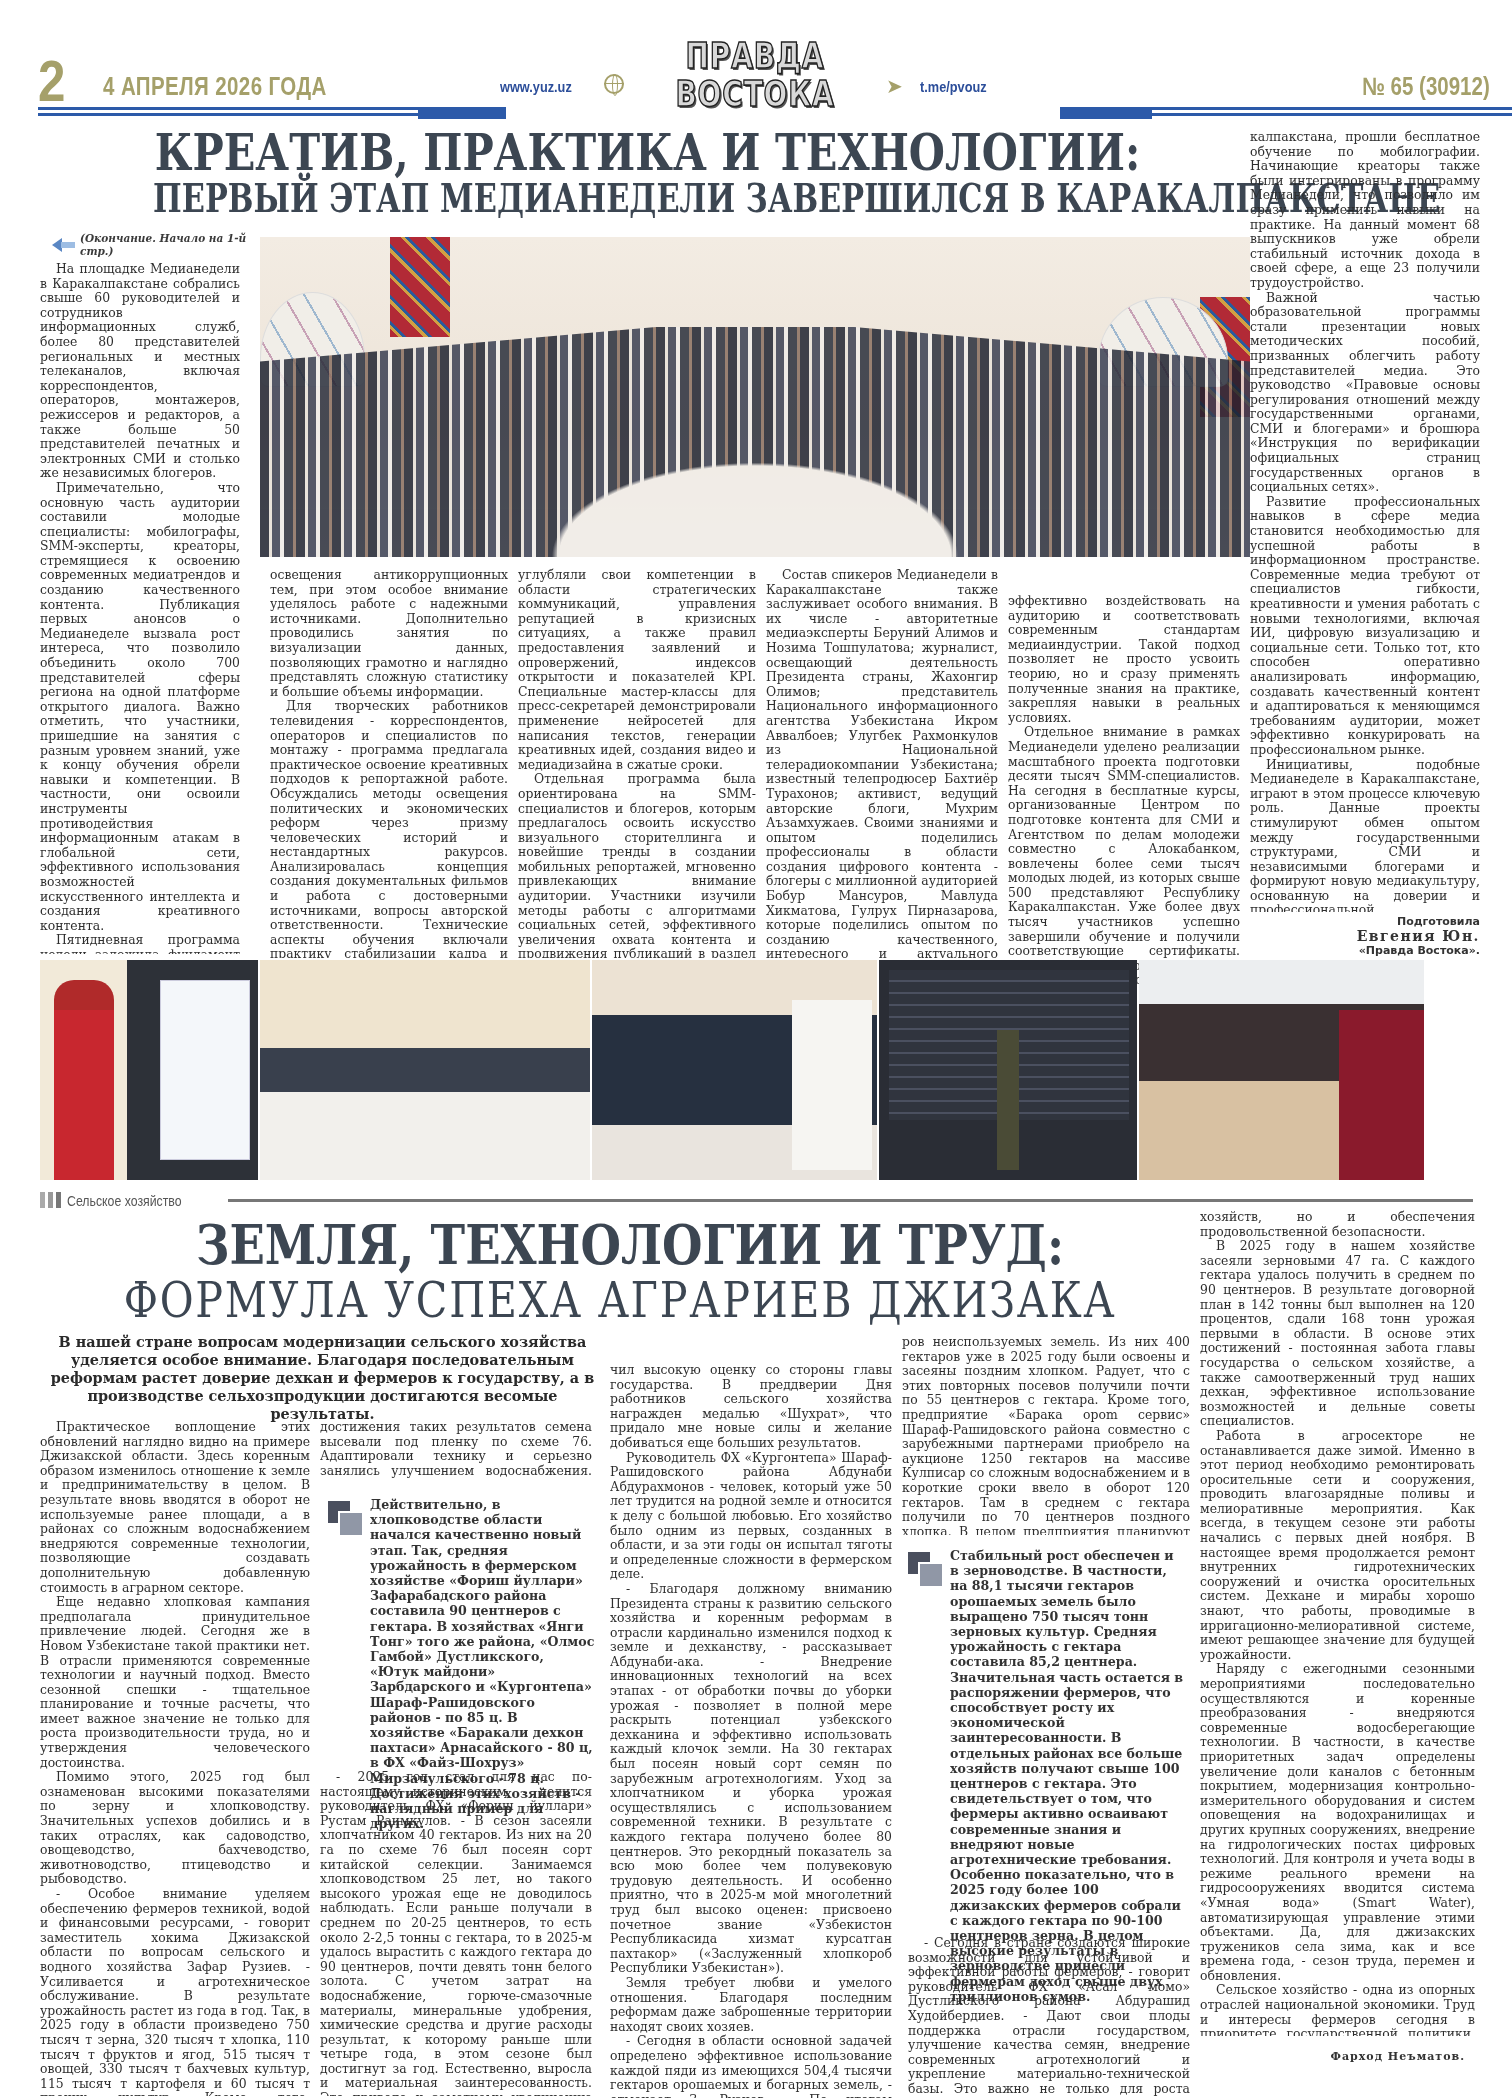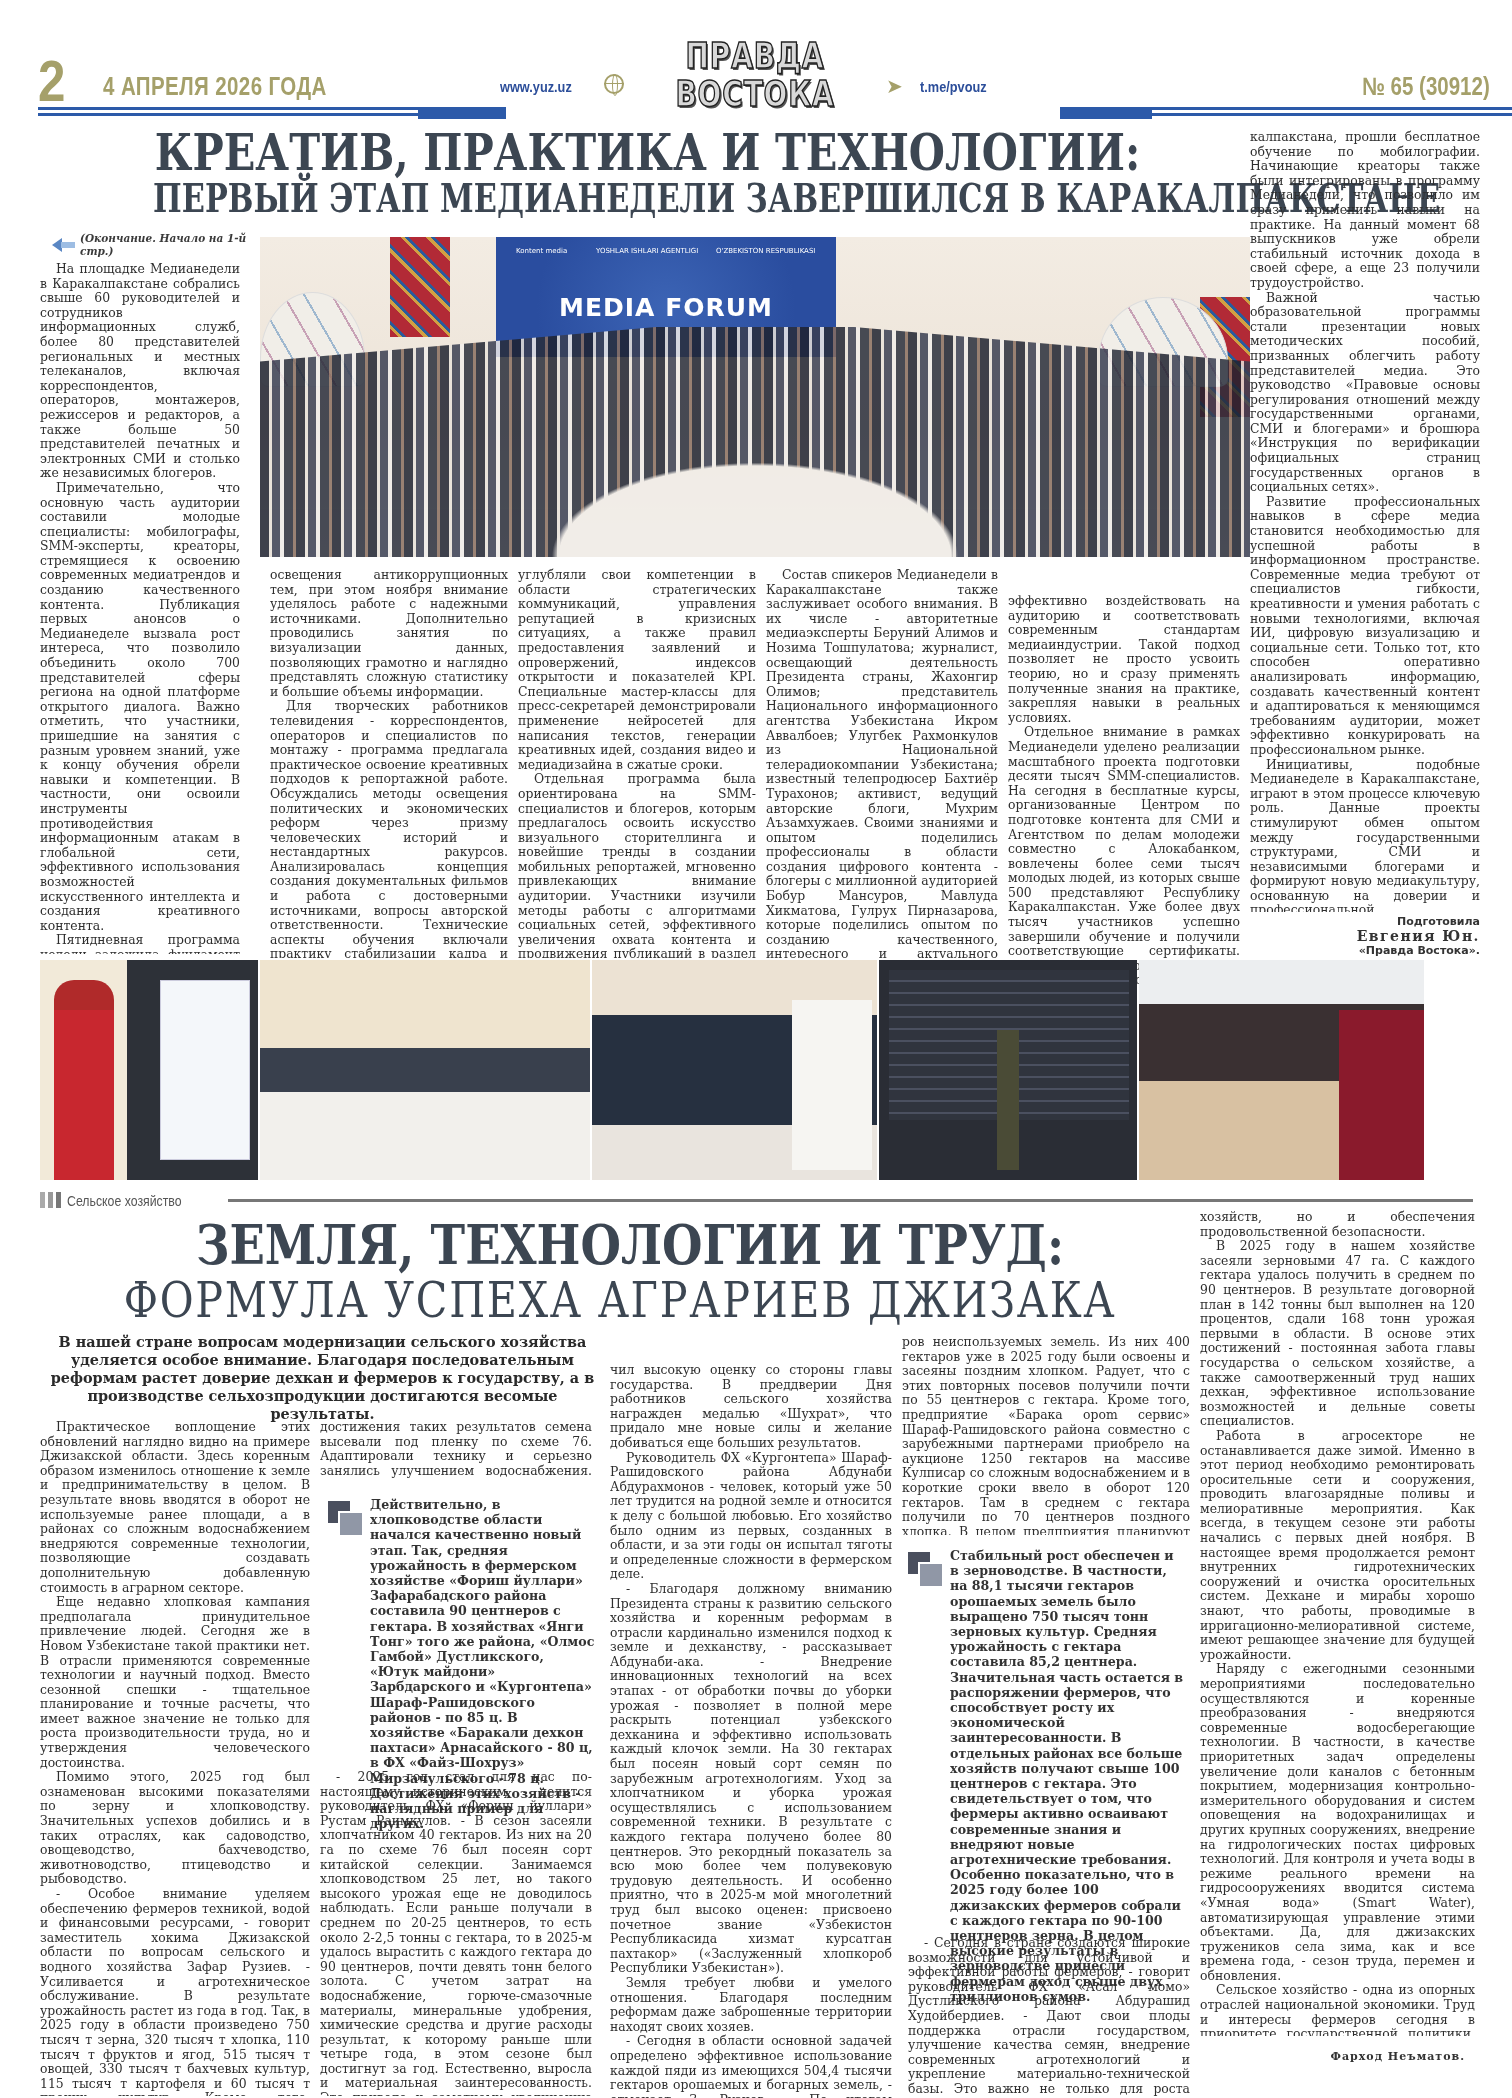--- a/index.html
+++ b/index.html
@@ -108,31 +108,25 @@
   <p>Примечательно, что основную часть аудитории составили молодые специалисты: мобилографы, SMM-эксперты, креаторы, стремящиеся к освоению современных медиатрендов и созданию качественного контента. Публикация первых анонсов о Медианеделе вызвала рост интереса, что позволило объединить около 700 представителей сферы региона на одной платформе открытого диалога. Важно отметить, что участники, пришедшие на занятия с разным уровнем знаний, уже к концу обучения обрели навыки и компетенции. В частности, они освоили инструменты противодействия информационным атакам в глобальной сети, эффективного использования возможностей искусственного интеллекта и создания креативного контента.</p>
   <p>Пятидневная программа недели заложила фундамент для формирования новой медиакультуры, основанной на доверии, взаимодействии и конструктивном сотрудничестве, которая способна вывести региональное медиапространство на качественно новый уровень.</p>
 
 </div>
 
 <div class="photo photo-main">
   <div class="carpet" style="left:130px;top:0;width:60px;height:100px;"></div>
   <div class="carpet" style="left:940px;top:60px;width:50px;height:120px;"></div>
   <div class="yurt" style="left:0;top:55px;width:105px;height:95px;"></div>
   <div class="yurt" style="left:838px;top:60px;width:130px;height:90px;"></div>
-  <div class="banner">
-    <div class="bl" style="left:20px;">Kontent media</div>
-    <div class="bl" style="left:100px;">YOSHLAR ISHLARI AGENTLIGI</div>
-    <div class="bl" style="left:220px;">O'ZBEKISTON RESPUBLIKASI</div>
-    <div class="bt">MEDIA FORUM</div>
-  </div>
   <div class="crowd"></div>
 </div>
 
 <div class="col" style="left:270px;top:568px;width:238px;height:390px;">
-  <p style="text-indent:0">освещения антикоррупционных тем, при этом ноября внимание уделялось работе с надежными источниками. Дополнительно проводились занятия по визуализации данных, позволяющих грамотно и наглядно представлять сложную статистику и большие объемы информации.</p>
+  <p style="text-indent:0">освещения антикоррупционных тем, при этом особое внимание уделялось работе с надежными источниками. Дополнительно проводились занятия по визуализации данных, позволяющих грамотно и наглядно представлять сложную статистику и большие объемы информации.</p>
   <p>Для творческих работников телевидения - корреспондентов, операторов и специалистов по монтажу - программа предлагала практическое освоение креативных подходов к репортажной работе. Обсуждались методы освещения политических и экономических реформ через призму человеческих историй и нестандартных ракурсов. Анализировалась концепция создания документальных фильмов и работа с достоверными источниками, вопросы авторской ответственности. Технические аспекты обучения включали практику стабилизации кадра и устранения микротряски, освоение передовых монтажных техник, формирующих динамику современных телевизионных форматов.</p>
 
 </div>
 <div class="col" style="left:518px;top:568px;width:238px;height:390px;">
   <p style="text-indent:0">углубляли свои компетенции в области стратегических коммуникаций, управления репутацией в кризисных ситуациях, а также правил предоставления заявлений и опровержений, индексов открытости и показателей KPI. Специальные мастер-классы для пресс-секретарей демонстрировали применение нейросетей для написания текстов, генерации креативных идей, создания видео и медиадизайна в сжатые сроки.</p>
   <p>Отдельная программа была ориентирована на SMM-специалистов и блогеров, которым предлагалось освоить искусство визуального сторителлинга и новейшие тренды в создании мобильных репортажей, мгновенно привлекающих внимание аудитории. Участники изучили методы работы с алгоритмами социальных сетей, эффективного увеличения охвата контента и продвижения публикаций в раздел рекомендаций. Кроме того, обсуждалась важность формирования имиджа бренда, разработки целевых SMM-стратегий и укрепления доверия аудитории посредством интерактивных форматов.</p>
 </div>
 <div class="col" style="left:766px;top:568px;width:232px;height:390px;">
   <p>Состав спикеров Медианедели в Каракалпакстане также заслуживает особого внимания. В их числе - авторитетные медиаэксперты Беруний Алимов и Нозима Тошпулатова; журналист, освещающий деятельность Президента страны, Жахонгир Олимов; представитель Национального информационного агентства Узбекистана Икром Аввалбоев; Улугбек Рахмонкулов из Национальной телерадиокомпании Узбекистана; известный телепродюсер Бахтиёр Турахонов; активист, ведущий авторские блоги, Мухрим Аъзамхужаев. Своими знаниями и опытом поделились профессионалы в области создания цифрового контента - блогеры с миллионной аудиторией Бобур Мансуров, Мавлуда Хикматова, Гулрух Пирназарова, которые поделились опытом по созданию качественного, интересного и актуального наполнения медиа.</p>
 

